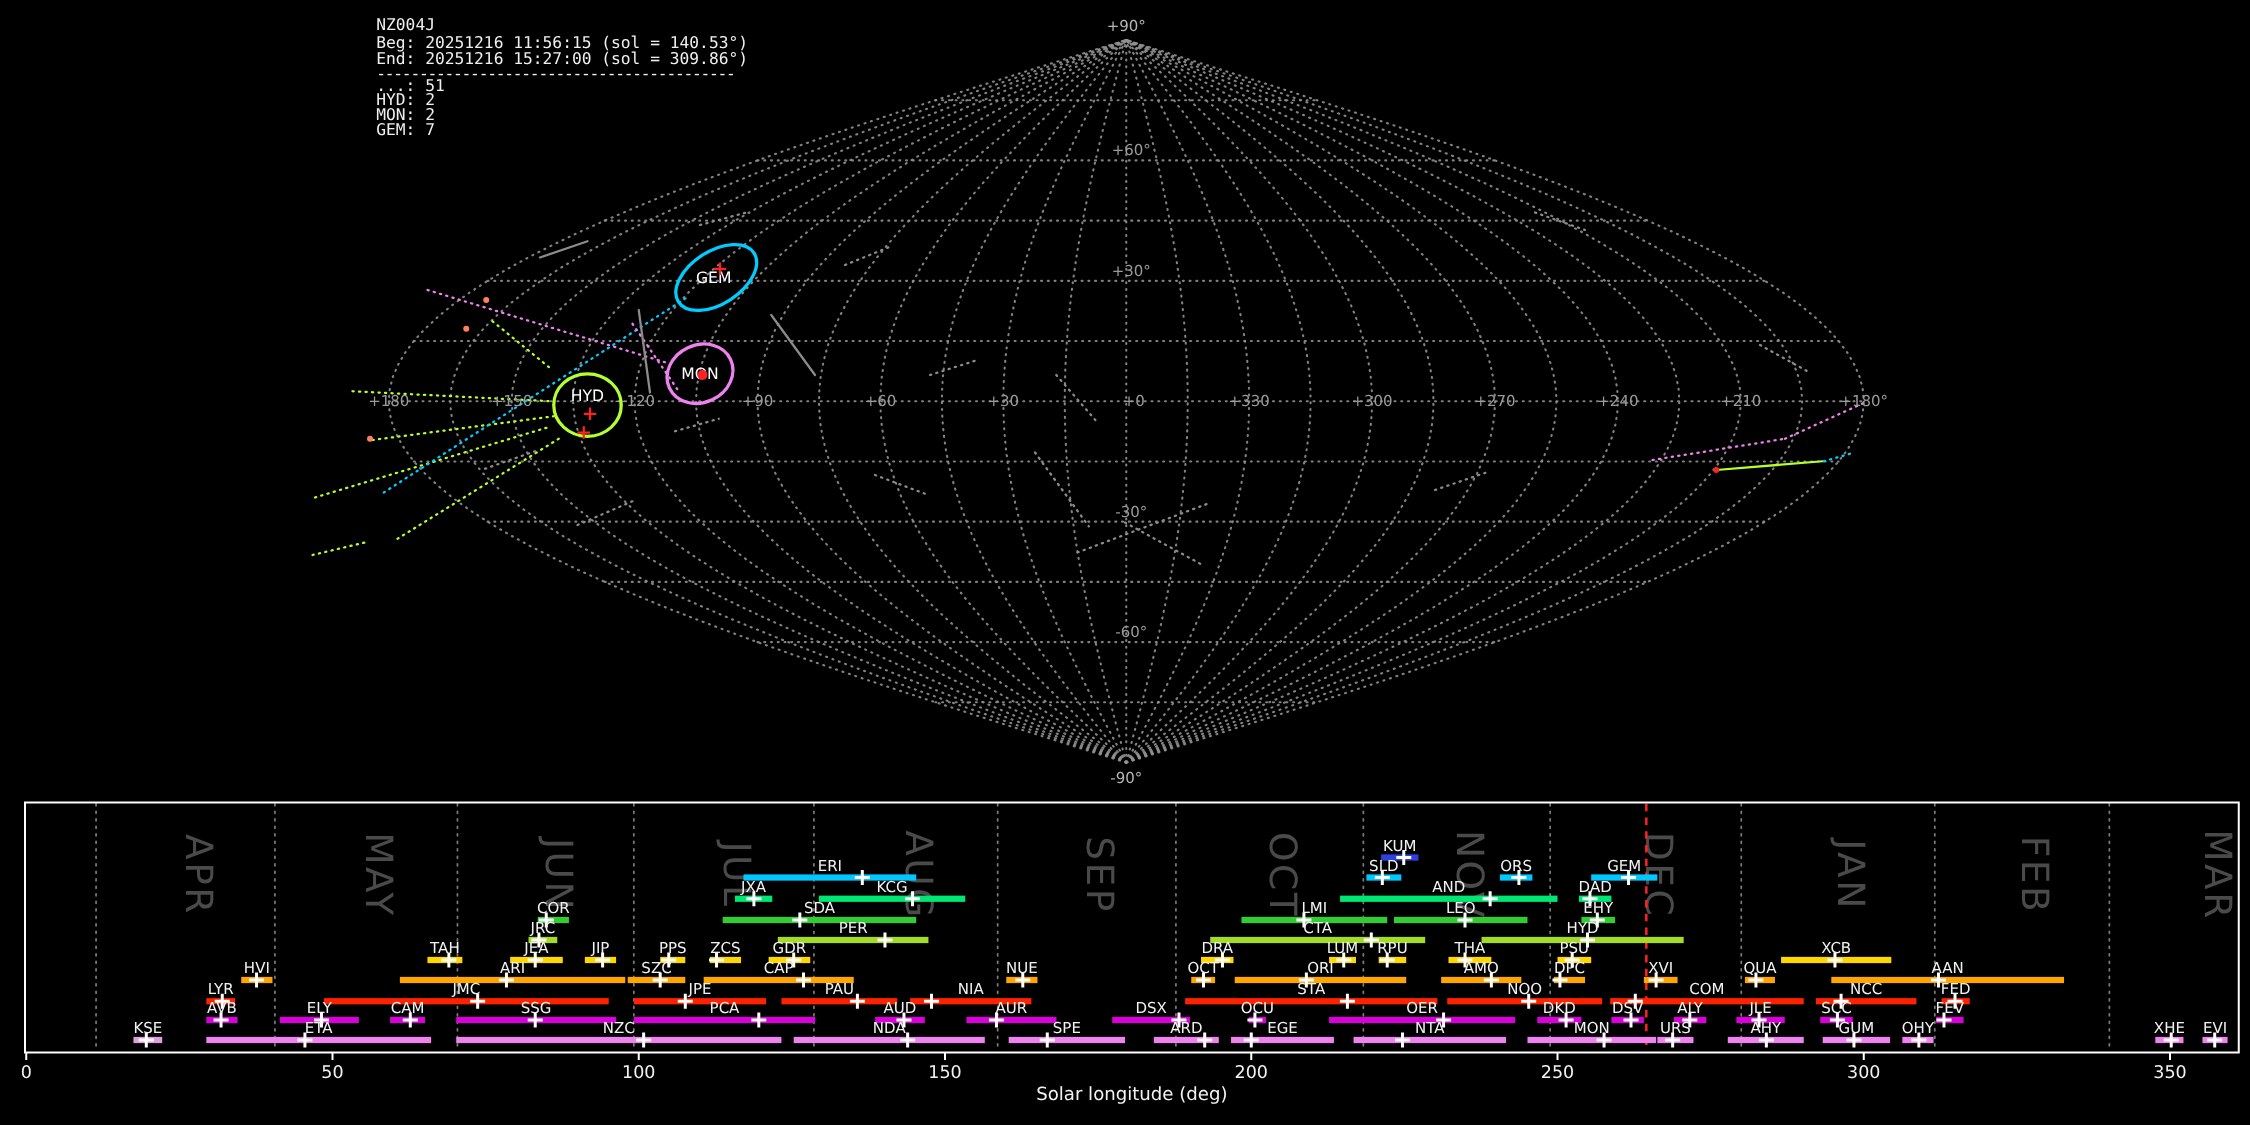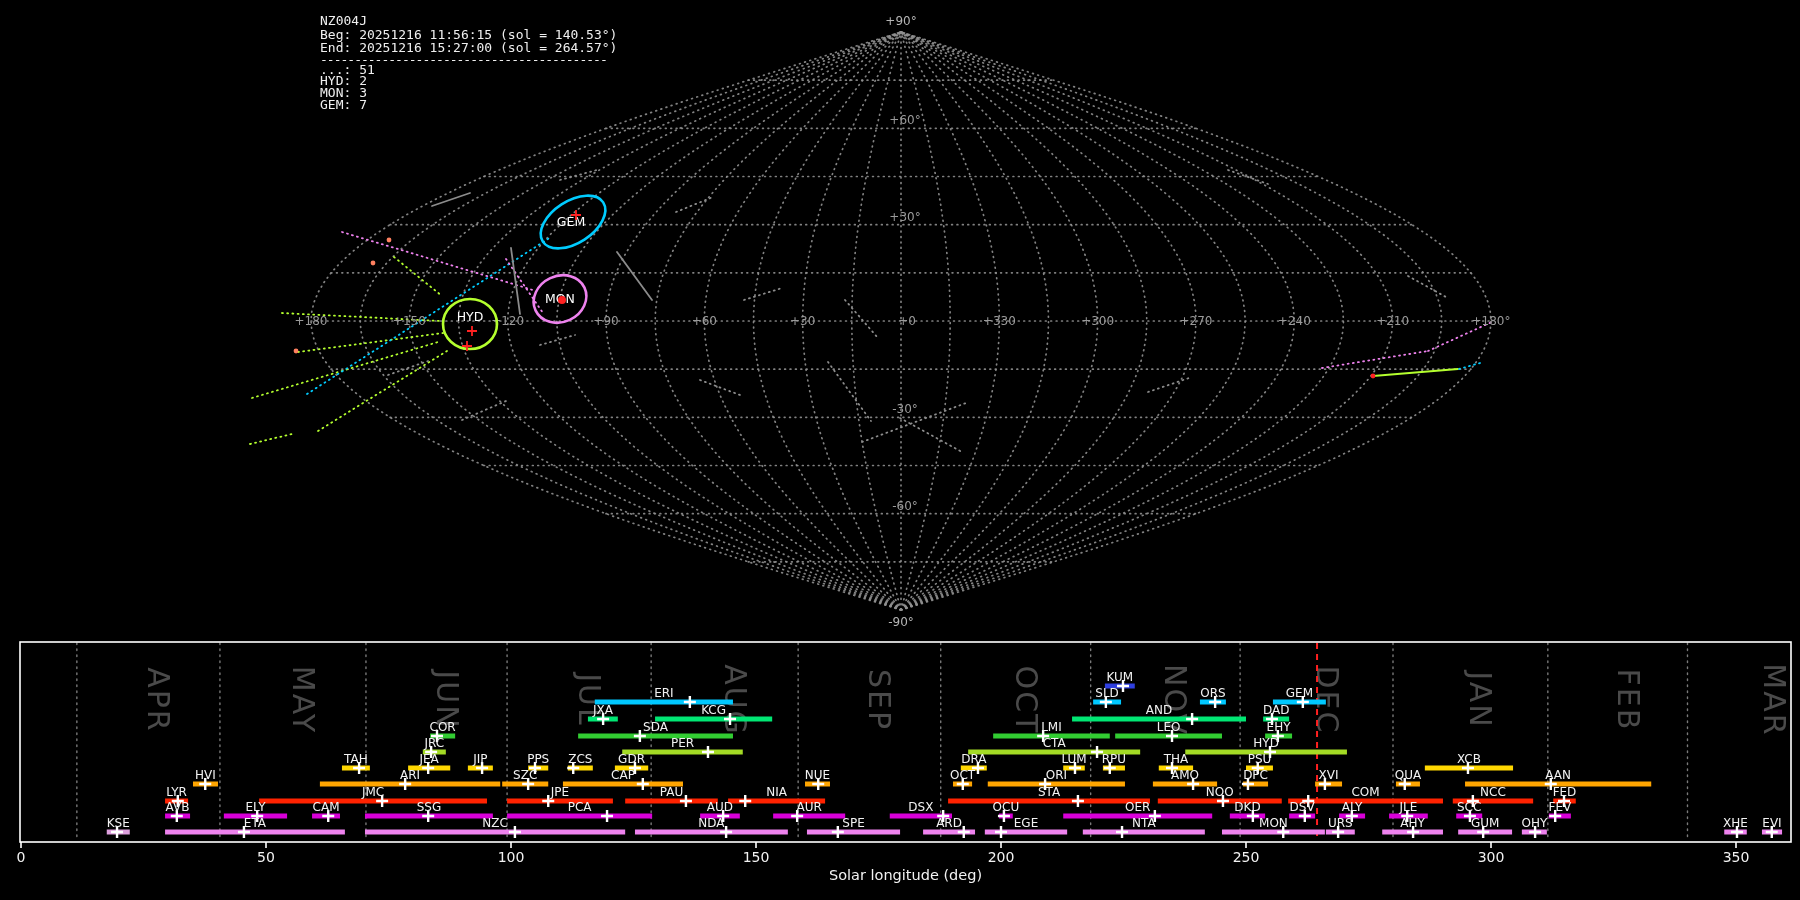--- a/index.html
+++ b/index.html
@@ -1,19 +1,19 @@
 <!DOCTYPE html>
 <html><head>
 <meta charset="utf-8">
 <style>
   html,body{margin:0;padding:0;background:#000;}
   #stage{position:relative;width:1800px;height:900px;background:#000;overflow:hidden;
          font-family:"DejaVu Sans",sans-serif;}
   #scene{position:absolute;left:0;top:0;}
-  #hdr{position:absolute;left:320px;top:14px;color:#efefef;
+  #hdr{position:absolute;left:301px;top:14px;color:#efefef;
        font-family:"DejaVu Sans Mono",monospace;font-size:13px;line-height:13.5px;white-space:pre;}
   #hdr .sep{line-height:9px;letter-spacing:-1px;}
   #hdr .cnt{line-height:11.8px;}
   text{font-family:"DejaVu Sans",sans-serif;}
 </style>
 </head>
 <body>
 
 <div id="stage">
   <svg id="scene" width="1800" height="900" viewBox="0 0 1800 900">
@@ -573,14 +573,14 @@
         <line x1="1246" y1="842" x2="1246" y2="848" stroke="#ffffff" stroke-width="1.6"></line>
         <text x="1246" y="862" fill="#f2f2f2" font-size="14" text-anchor="middle">250</text>
         <line x1="1491" y1="842" x2="1491" y2="848" stroke="#ffffff" stroke-width="1.6"></line>
         <text x="1491" y="862" fill="#f2f2f2" font-size="14" text-anchor="middle">300</text>
         <line x1="1736.0000000000002" y1="842" x2="1736.0000000000002" y2="848" stroke="#ffffff" stroke-width="1.6"></line>
         <text x="1736.0000000000002" y="862" fill="#f2f2f2" font-size="14" text-anchor="middle">350</text>
         <text x="905.5" y="880" fill="#f2f2f2" font-size="14.5" text-anchor="middle">Solar longitude (deg)</text>
       </g>
   </svg>
 
-  <div id="hdr"><div>NZ004J</div><div>Beg: 20251216 11:56:15 (sol = 140.53°)</div><div>End: 20251216 15:27:00 (sol = 264.57°)</div><div class="sep">------------------------------------------</div><div class="cnt">...: 51</div><div class="cnt">HYD: 2</div><div class="cnt">MON: 3</div><div class="cnt">GEM: 7</div></div>
+  <div id="hdr"><div>NZ004J</div><div>Beg: 20251216 11:56:15 (sol = 140.53°)</div><div>End: 20251216 15:27:00 (sol = 309.86°)</div><div class="sep">------------------------------------------</div><div class="cnt">...: 51</div><div class="cnt">HYD: 2</div><div class="cnt">MON: 2</div><div class="cnt">GEM: 7</div></div>
 </div>
 
 </body></html>

